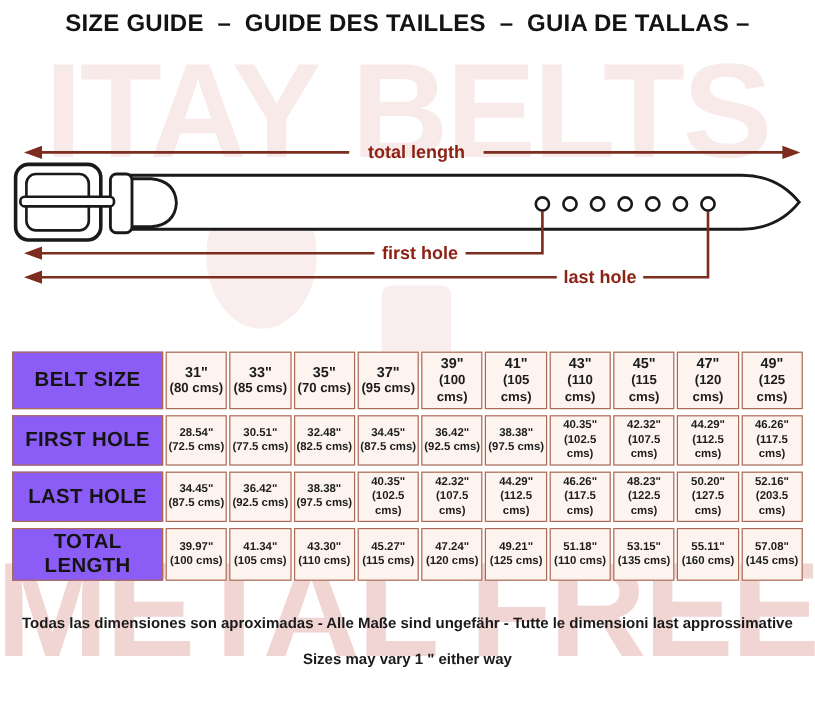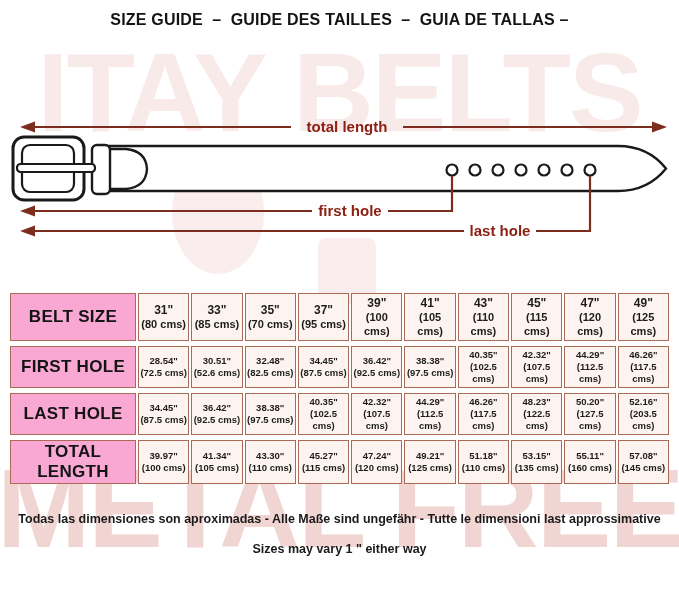--- a/index.html
+++ b/index.html
@@ -10,31 +10,31 @@
   
   .wm{position:absolute;font-weight:800;white-space:nowrap;z-index:0;pointer-events:none;
       font-family:"Liberation Sans",sans-serif;letter-spacing:-2px;}
   .wm-top{top:28px;left:-18px;width:715px;text-align:center;font-size:112px;color:rgba(201,92,79,0.13);}
   .wm-bottom{top:444px;left:-18px;width:715px;text-align:center;font-size:112px;color:rgba(193,66,56,0.22);}
   .wm-blob{position:absolute;background:rgba(201,92,79,0.10);z-index:0;}
   .blob-a{left:172px;top:152px;width:92px;height:122px;border-radius:50%;}
   .blob-b{left:318px;top:238px;width:58px;height:66px;border-radius:8px;}
   
   .title{position:absolute;top:5px;left:0;width:100%;text-align:center;z-index:2;}
-  .title-line{white-space:pre;font-size:16px;line-height:30px;font-weight:800;letter-spacing:0.2px;color:#131313;}
+  .title-line{white-space:pre;font-size:20px;line-height:30px;font-weight:800;letter-spacing:0.2px;color:#131313;}
   
   .belt-svg{position:absolute;left:0;top:104px;z-index:2;}
   .belt-svg text{font-family:"Liberation Sans",sans-serif;font-weight:bold;font-size:15px;}
   
   table.size-table{
     position:absolute;left:8px;top:288px;width:663px;z-index:2;
     border-collapse:separate;border-spacing:2px 5px;table-layout:fixed;
   }
   table.size-table th.row-label{
-    width:122px;border:1px solid #aa6a56;background:#f9a8d4;
+    width:122px;border:1px solid #aa6a56;background:#8b5cf6;
     font-size:17px;font-weight:800;letter-spacing:0.3px;color:#141414;
   }
   table.size-table td{
     border:1px solid #aa6a56;background:#fdf4ef;text-align:center;
     vertical-align:middle;padding:2px 0;height:36px;color:#1c1c1c;
   }
   td .in{font-weight:bold;font-size:9.5px;line-height:12px;}
   td .cm{font-weight:bold;font-size:9.5px;line-height:12px;}
   tr.hdr-row td .in{font-size:12px;line-height:14px;}
   tr.hdr-row td .cm{font-size:11px;line-height:14px;}
@@ -149,21 +149,21 @@
           </td>
         </tr>
         <tr>
           <th class="row-label">FIRST HOLE</th>
           <td>
             <div class="in">28.54"</div>
             <div class="cm">(72.5 cms)</div>
           </td>
           <td>
             <div class="in">30.51"</div>
-            <div class="cm">(52.6 cms)</div>
+            <div class="cm">(77.5 cms)</div>
           </td>
           <td>
             <div class="in">32.48"</div>
             <div class="cm">(82.5 cms)</div>
           </td>
           <td>
             <div class="in">34.45"</div>
             <div class="cm">(87.5 cms)</div>
           </td>
           <td>

